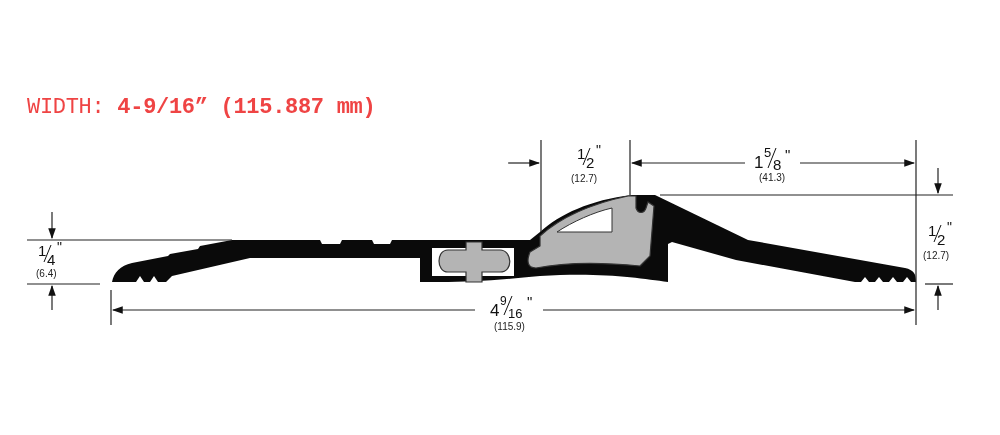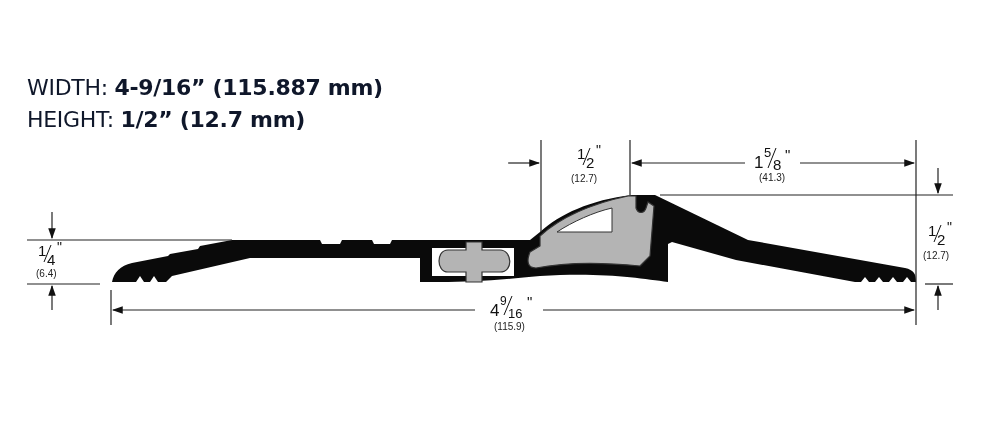--- a/index.html
+++ b/index.html
@@ -1,35 +1,31 @@
 <!DOCTYPE html>
 <html><head>
 <meta charset="utf-8">
 <style>
   html, body { margin: 0; padding: 0; background: #ffffff; }
   body { width: 1000px; height: 435px; position: relative; overflow: hidden; font-family: "DejaVu Sans", sans-serif; }
-  .specs { position: absolute; left: 27px; top: 72px; color: #0f172a; }
+  .specs { position: absolute; left: 27px; top: 92px; color: #ef4444; font-family: Liberation Mono, monospace; }
   .spec-line { font-size: 22px; line-height: 32px; white-space: nowrap; letter-spacing: -0.3px; }
   .spec-label { font-weight: normal; }
   .spec-value { font-weight: bold; }
   svg { position: absolute; left: 0; top: 0; }
   .dim-frac { font-family: "Liberation Sans", sans-serif; fill: #111; }
   .dim-mm { font-family: "Liberation Sans", sans-serif; font-size: 10px; fill: #222; }
 </style>
 </head>
 <body>
 
 <div class="specs">
   <div class="spec-line">
     <span class="spec-label">WIDTH:</span>
     <span class="spec-value">4-9/16” (115.887 mm)</span>
-  </div>
-  <div class="spec-line">
-    <span class="spec-label">HEIGHT:</span>
-    <span class="spec-value">1/2” (12.7 mm)</span>
   </div>
 </div>
 
 <svg width="1000" height="435" viewBox="0 0 1000 435">
   <defs>
     <marker id="arr" viewBox="0 0 10 10" refX="9" refY="5" markerWidth="9" markerHeight="9" orient="auto-start-reverse">
       <path d="M0,1.5 L10,5 L0,8.5 z" fill="#111"></path>
     </marker>
   </defs>
 

